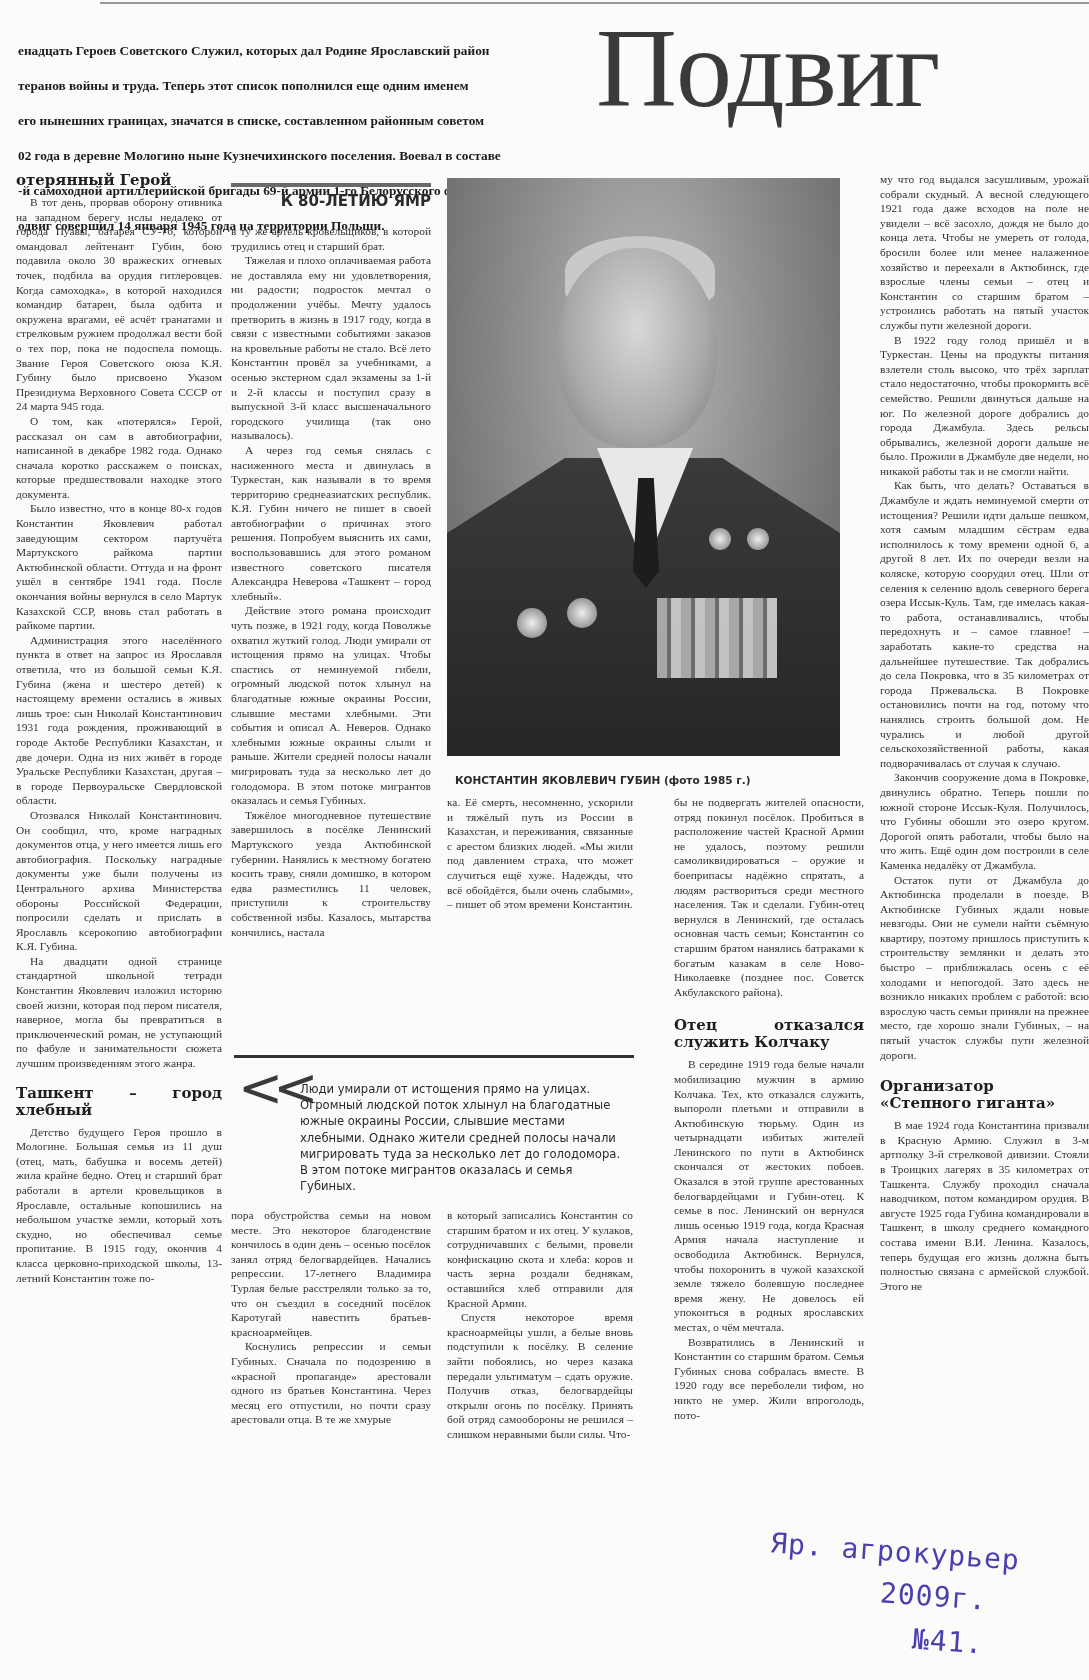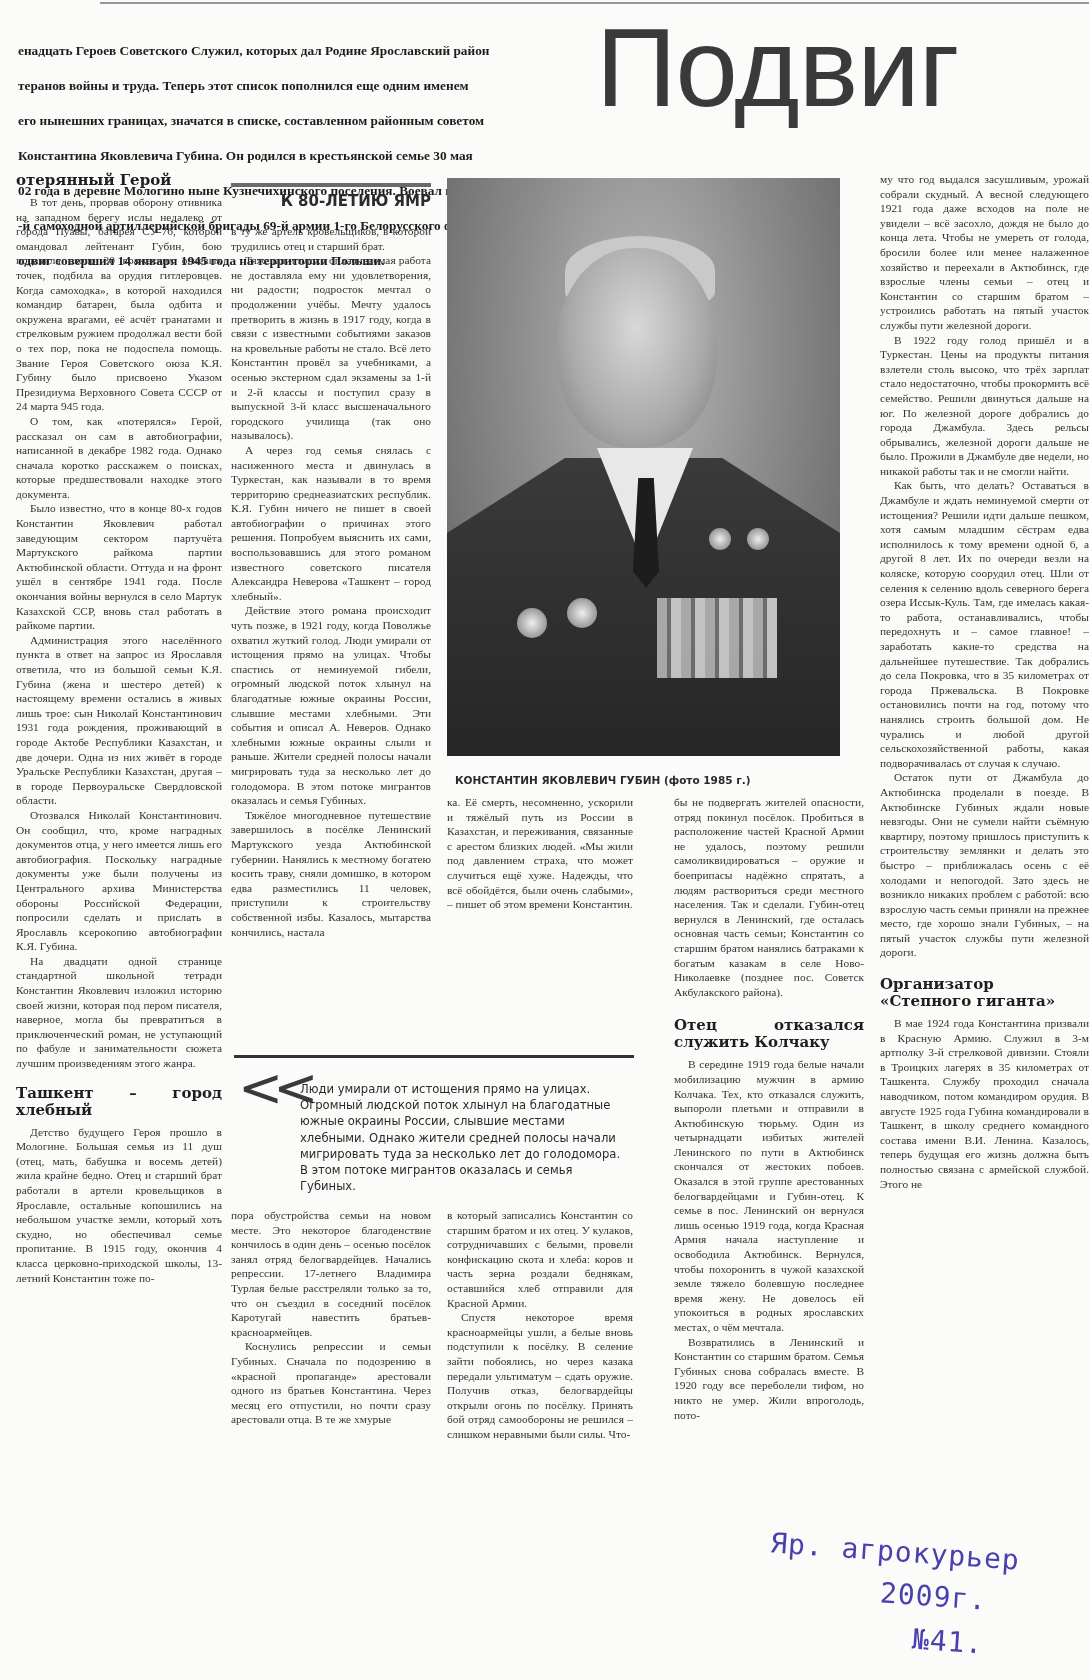--- a/index.html
+++ b/index.html
@@ -11,21 +11,21 @@
     .abs { position: absolute; }
     .toprule { left: 100px; top: 2px; width: 989px; height: 2px; background: #555; opacity: .6; }
     .lead {
       left: 18px; top: 24px; width: 560px;
       font-family: "Liberation Serif", serif; font-weight: bold;
       font-size: 13.3px; line-height: 17.5px; color: #1c1c1c;
       white-space: pre-line; overflow: hidden;
     }
     .masthead {
       left: 596px; top: 8px; width: 493px; height: 130px;
-      font-family: Liberation Sans, sans-serif; font-size: 112px; line-height: 120px;
+      font-family: Liberation Serif, serif; font-size: 112px; line-height: 120px;
       color: #3a3a3a; letter-spacing: -1px; white-space: nowrap; overflow: hidden;
     }
     .col {
       font-family: "Liberation Serif", serif; font-size: 11.4px; line-height: 14.6px;
       text-align: justify; color: #333; overflow: hidden;
     }
     .col p { margin: 0; text-indent: 14px; }
     .col p.noindent { text-indent: 0; }
     .sub {
       font-family: "DejaVu Serif", serif; font-weight: bold;
@@ -92,21 +92,20 @@
   </style>
 </head>
 <body>
 
 <div class="abs toprule"></div>
 
 <div class="abs lead">
   <div>енадцать Героев Советского Служил, которых дал Родине Ярославский район</div>
   <div>теранов войны и труда. Теперь этот список пополнился еще одним именем</div>
   <div>его нынешних границах, значатся в списке, составленном районным советом</div>
-  <div>Константина Яковлевича Губина. Он родился в крестьянской семье 30 мая</div>
   <div>02 года в деревне Мологино ныне Кузнечихинского поселения. Воевал в составе</div>
   <div>-й самоходной артиллерийской бригады 69-й армии 1-го Белорусского фронта.</div>
   <div>одвиг совершил 14 января 1945 года на территории Польши.</div>
 </div>
 
 <div class="abs masthead">Подвиг</div>
 
 <div class="abs col" style="left:16px; top:172px; width:206px; height:1295px;">
   <div class="sub">отерянный Герой</div>
   <p>В тот день, прорвав оборону отивника на западном берегу ислы недалеко от города Пуавы, батарея СУ-76, которой омандовал лейтенант Губин, бою подавила около 30 вражеских огневых точек, подбила ва орудия гитлеровцев. Когда самоходка», в которой находился командир батареи, была одбита и окружена врагами, её асчёт гранатами и стрелковым ружием продолжал вести бой о тех пор, пока не подоспела помощь. Звание Героя Советского оюза К.Я. Губину было присвоено Указом Президиума Верховного Совета СССР от 24 марта 945 года.</p>
@@ -166,20 +165,21 @@
 
 <div class="abs col" style="left:447px; top:1208px; width:186px; height:265px;">
   <p class="noindent">в который записались Константин со старшим братом и их отец. У кулаков, сотрудничавших с белыми, провели конфискацию скота и хлеба: коров и часть зерна роздали беднякам, оставшийся хлеб отправили для Красной Армии.</p>
   <p>Спустя некоторое время красноармейцы ушли, а белые вновь подступили к посёлку. В селение зайти побоялись, но через казака передали ультиматум – сдать оружие. Получив отказ, белогвардейцы открыли огонь по посёлку. Принять бой отряд самообороны не решился – слишком неравными были силы. Что-</p>
 </div>
 
 <div class="abs col" style="left:880px; top:172px; width:209px; height:1303px;">
   <p class="noindent">му что год выдался засушливым, урожай собрали скудный. А весной следующего 1921 года даже всходов на поле не увидели – всё засохло, дождя не было до конца лета. Чтобы не умереть от голода, бросили более или менее налаженное хозяйство и переехали в Актюбинск, где взрослые члены семьи – отец и Константин со старшим братом – устроились работать на пятый участок службы пути железной дороги.</p>
   <p>В 1922 году голод пришёл и в Туркестан. Цены на продукты питания взлетели столь высоко, что трёх зарплат стало недостаточно, чтобы прокормить всё семейство. Решили двинуться дальше на юг. По железной дороге добрались до города Джамбула. Здесь рельсы обрывались, железной дороги дальше не было. Прожили в Джамбуле две недели, но никакой работы так и не смогли найти.</p>
   <p>Как быть, что делать? Оставаться в Джамбуле и ждать неминуемой смерти от истощения? Решили идти дальше пешком, хотя самым младшим сёстрам едва исполнилось к тому времени одной 6, а другой 8 лет. Их по очереди везли на коляске, которую соорудил отец. Шли от селения к селению вдоль северного берега озера Иссык-Куль. Там, где имелась какая-то работа, останавливались, чтобы передохнуть и – самое главное! – заработать какие-то средства на дальнейшее путешествие. Так добрались до села Покровка, что в 35 километрах от города Пржевальска. В Покровке остановились почти на год, потому что нанялись строить большой дом. Не чурались и любой другой сельскохозяйственной работы, какая подворачивалась от случая к случаю.</p>
+  <p>Закончив сооружение дома в Покровке, двинулись обратно. Теперь пошли по южной стороне Иссык-Куля. Получилось, что Губины обошли это озеро кругом. Дорогой опять работали, чтобы было на что жить. Ещё один дом построили в селе Каменка недалёку от Джамбула.</p>
   <p>Остаток пути от Джамбула до Актюбинска проделали в поезде. В Актюбинске Губиных ждали новые невзгоды. Они не сумели найти съёмную квартиру, поэтому пришлось приступить к строительству землянки и делать это быстро – приближалась осень с её холодами и непогодой. Зато здесь не возникло никаких проблем с работой: всю взрослую часть семьи приняли на прежнее место, где хорошо знали Губиных, – на пятый участок службы пути железной дороги.</p>
   <div class="sub" style="margin-top:16px;">Организатор «Степного гиганта»</div>
   <p>В мае 1924 года Константина призвали в Красную Армию. Служил в 3-м артполку 3-й стрелковой дивизии. Стояли в Троицких лагерях в 35 километрах от Ташкента. Службу проходил сначала наводчиком, потом командиром орудия. В августе 1925 года Губина командировали в Ташкент, в школу среднего командного состава имени В.И. Ленина. Казалось, теперь будущая его жизнь должна быть полностью связана с армейской службой. Этого не</p>
 </div>
 
 <div class="abs handwritten" style="left:770px; top:1535px;">Яр. агрокурьер</div>
 <div class="abs handwritten" style="left:880px; top:1580px;">2009г.</div>
 <div class="abs handwritten" style="left:912px; top:1625px;">№41.</div>
 
 </body></html>

